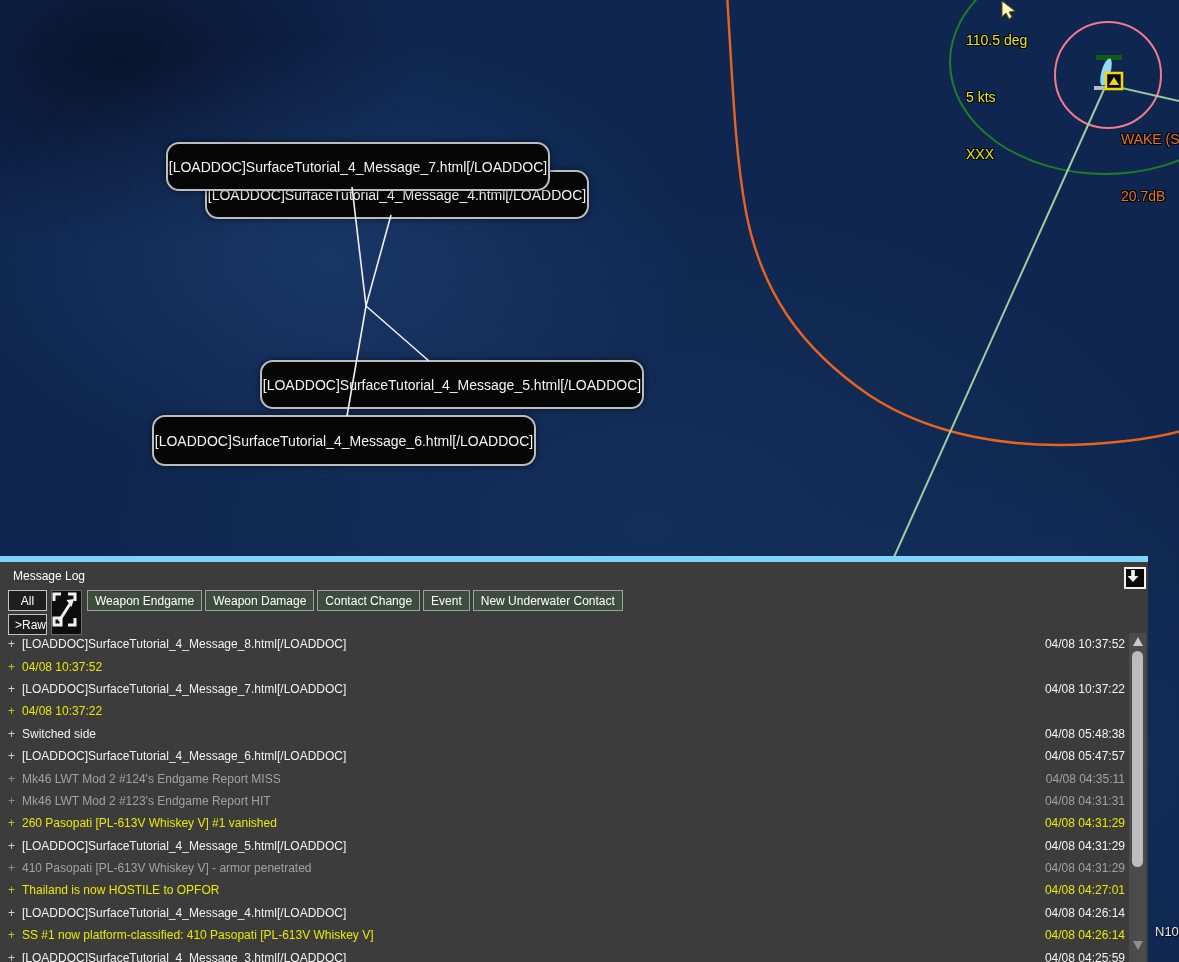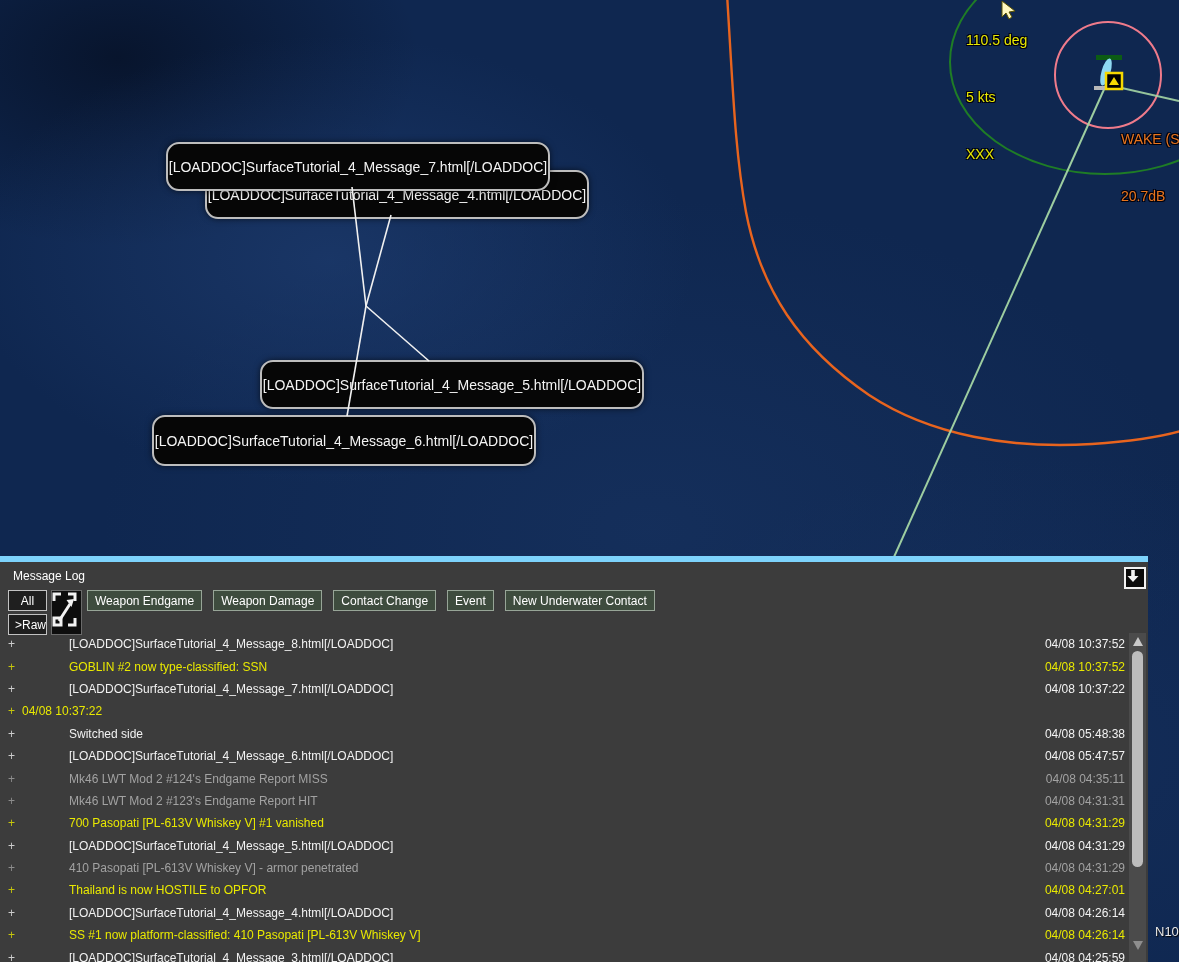--- a/index.html
+++ b/index.html
@@ -41,29 +41,29 @@
   #panel-title{position:absolute;left:13px;top:7px;font-size:12px;color:#fff;}
   #collapse-btn{position:absolute;left:1124px;top:5px;width:22px;height:22px;background:#0a0a0a;
     border:2px solid #f2f2f2;box-sizing:border-box;display:flex;align-items:center;justify-content:center;}
   .small-btn{position:absolute;left:8px;width:39px;height:21px;background:#1f1f1f;
     border:1px solid #c2c2c2;box-sizing:border-box;color:#fff;font-size:12px;
     display:flex;align-items:center;justify-content:center;}
   #all-btn{top:28px;}
   #raw-btn{top:52px;justify-content:flex-end;}
   #expand-btn{position:absolute;left:51px;top:28px;width:31px;height:45px;background:#0d0d0d;
     border:1px solid #6a6a6a;box-sizing:border-box;display:flex;align-items:center;justify-content:center;}
-  #filter-row{position:absolute;left:87px;top:28px;display:flex;gap:11px;}
+  #filter-row{position:absolute;left:87px;top:28px;display:flex;gap:3px;}
   .chip{height:21px;background:#3e4c3e;border:1px solid #97a597;box-sizing:border-box;
     color:#fff;font-size:12px;padding:0 7px;display:flex;align-items:center;white-space:nowrap;}
 
   #log-list{position:absolute;left:0;top:71px;width:1129px;}
   .row{height:22.4px;display:flex;align-items:center;padding:0 2px 0 8px;font-size:12px;
     box-sizing:border-box;}
   .row .plus{width:14px;opacity:.8;flex:0 0 auto;}
-  .row .msg{flex:1 1 auto;white-space:nowrap;overflow:hidden;margin-left:47px;}
+  .row .msg{flex:1 1 auto;white-space:nowrap;overflow:hidden;}
   .row .time{flex:0 0 auto;padding-right:2px;}
   .c-white{color:#f2f2f2;}
   .c-yellow{color:#e9e900;}
   .c-gray{color:#a2a2a2;}
 
   #scrollbar{position:absolute;left:1129px;top:71px;width:17px;height:331px;background:#4b4b4b;}
   #scroll-up{position:absolute;left:3.5px;top:4px;width:0;height:0;
     border-left:5px solid transparent;border-right:5px solid transparent;
     border-bottom:9px solid #c9c9c9;}
   #scroll-thumb{position:absolute;left:3px;top:18px;width:11px;height:216px;background:#bdbdbd;
@@ -189,21 +189,20 @@
     </div>
 
     <div id="log-list">
       <div class="row c-white">
         <span class="plus">+</span>
         <span class="msg">[LOADDOC]SurfaceTutorial_4_Message_8.html[/LOADDOC]</span>
         <span class="time">04/08 10:37:52</span>
       </div>
       <div class="row c-yellow">
         <span class="plus">+</span>
-        <span class="msg">GOBLIN #2 now type-classified: SSN</span>
         <span class="time">04/08 10:37:52</span>
       </div>
       <div class="row c-white">
         <span class="plus">+</span>
         <span class="msg">[LOADDOC]SurfaceTutorial_4_Message_7.html[/LOADDOC]</span>
         <span class="time">04/08 10:37:22</span>
       </div>
       <div class="row c-yellow">
         <span class="plus">+</span>
         <span class="time">04/08 10:37:22</span>
@@ -223,21 +222,21 @@
         <span class="msg">Mk46 LWT Mod 2 #124's Endgame Report MISS</span>
         <span class="time">04/08 04:35:11</span>
       </div>
       <div class="row c-gray">
         <span class="plus">+</span>
         <span class="msg">Mk46 LWT Mod 2 #123's Endgame Report HIT</span>
         <span class="time">04/08 04:31:31</span>
       </div>
       <div class="row c-yellow">
         <span class="plus">+</span>
-        <span class="msg">700 Pasopati [PL-613V Whiskey V] #1 vanished</span>
+        <span class="msg">260 Pasopati [PL-613V Whiskey V] #1 vanished</span>
         <span class="time">04/08 04:31:29</span>
       </div>
       <div class="row c-white">
         <span class="plus">+</span>
         <span class="msg">[LOADDOC]SurfaceTutorial_4_Message_5.html[/LOADDOC]</span>
         <span class="time">04/08 04:31:29</span>
       </div>
       <div class="row c-gray">
         <span class="plus">+</span>
         <span class="msg">410 Pasopati [PL-613V Whiskey V] - armor penetrated</span>

